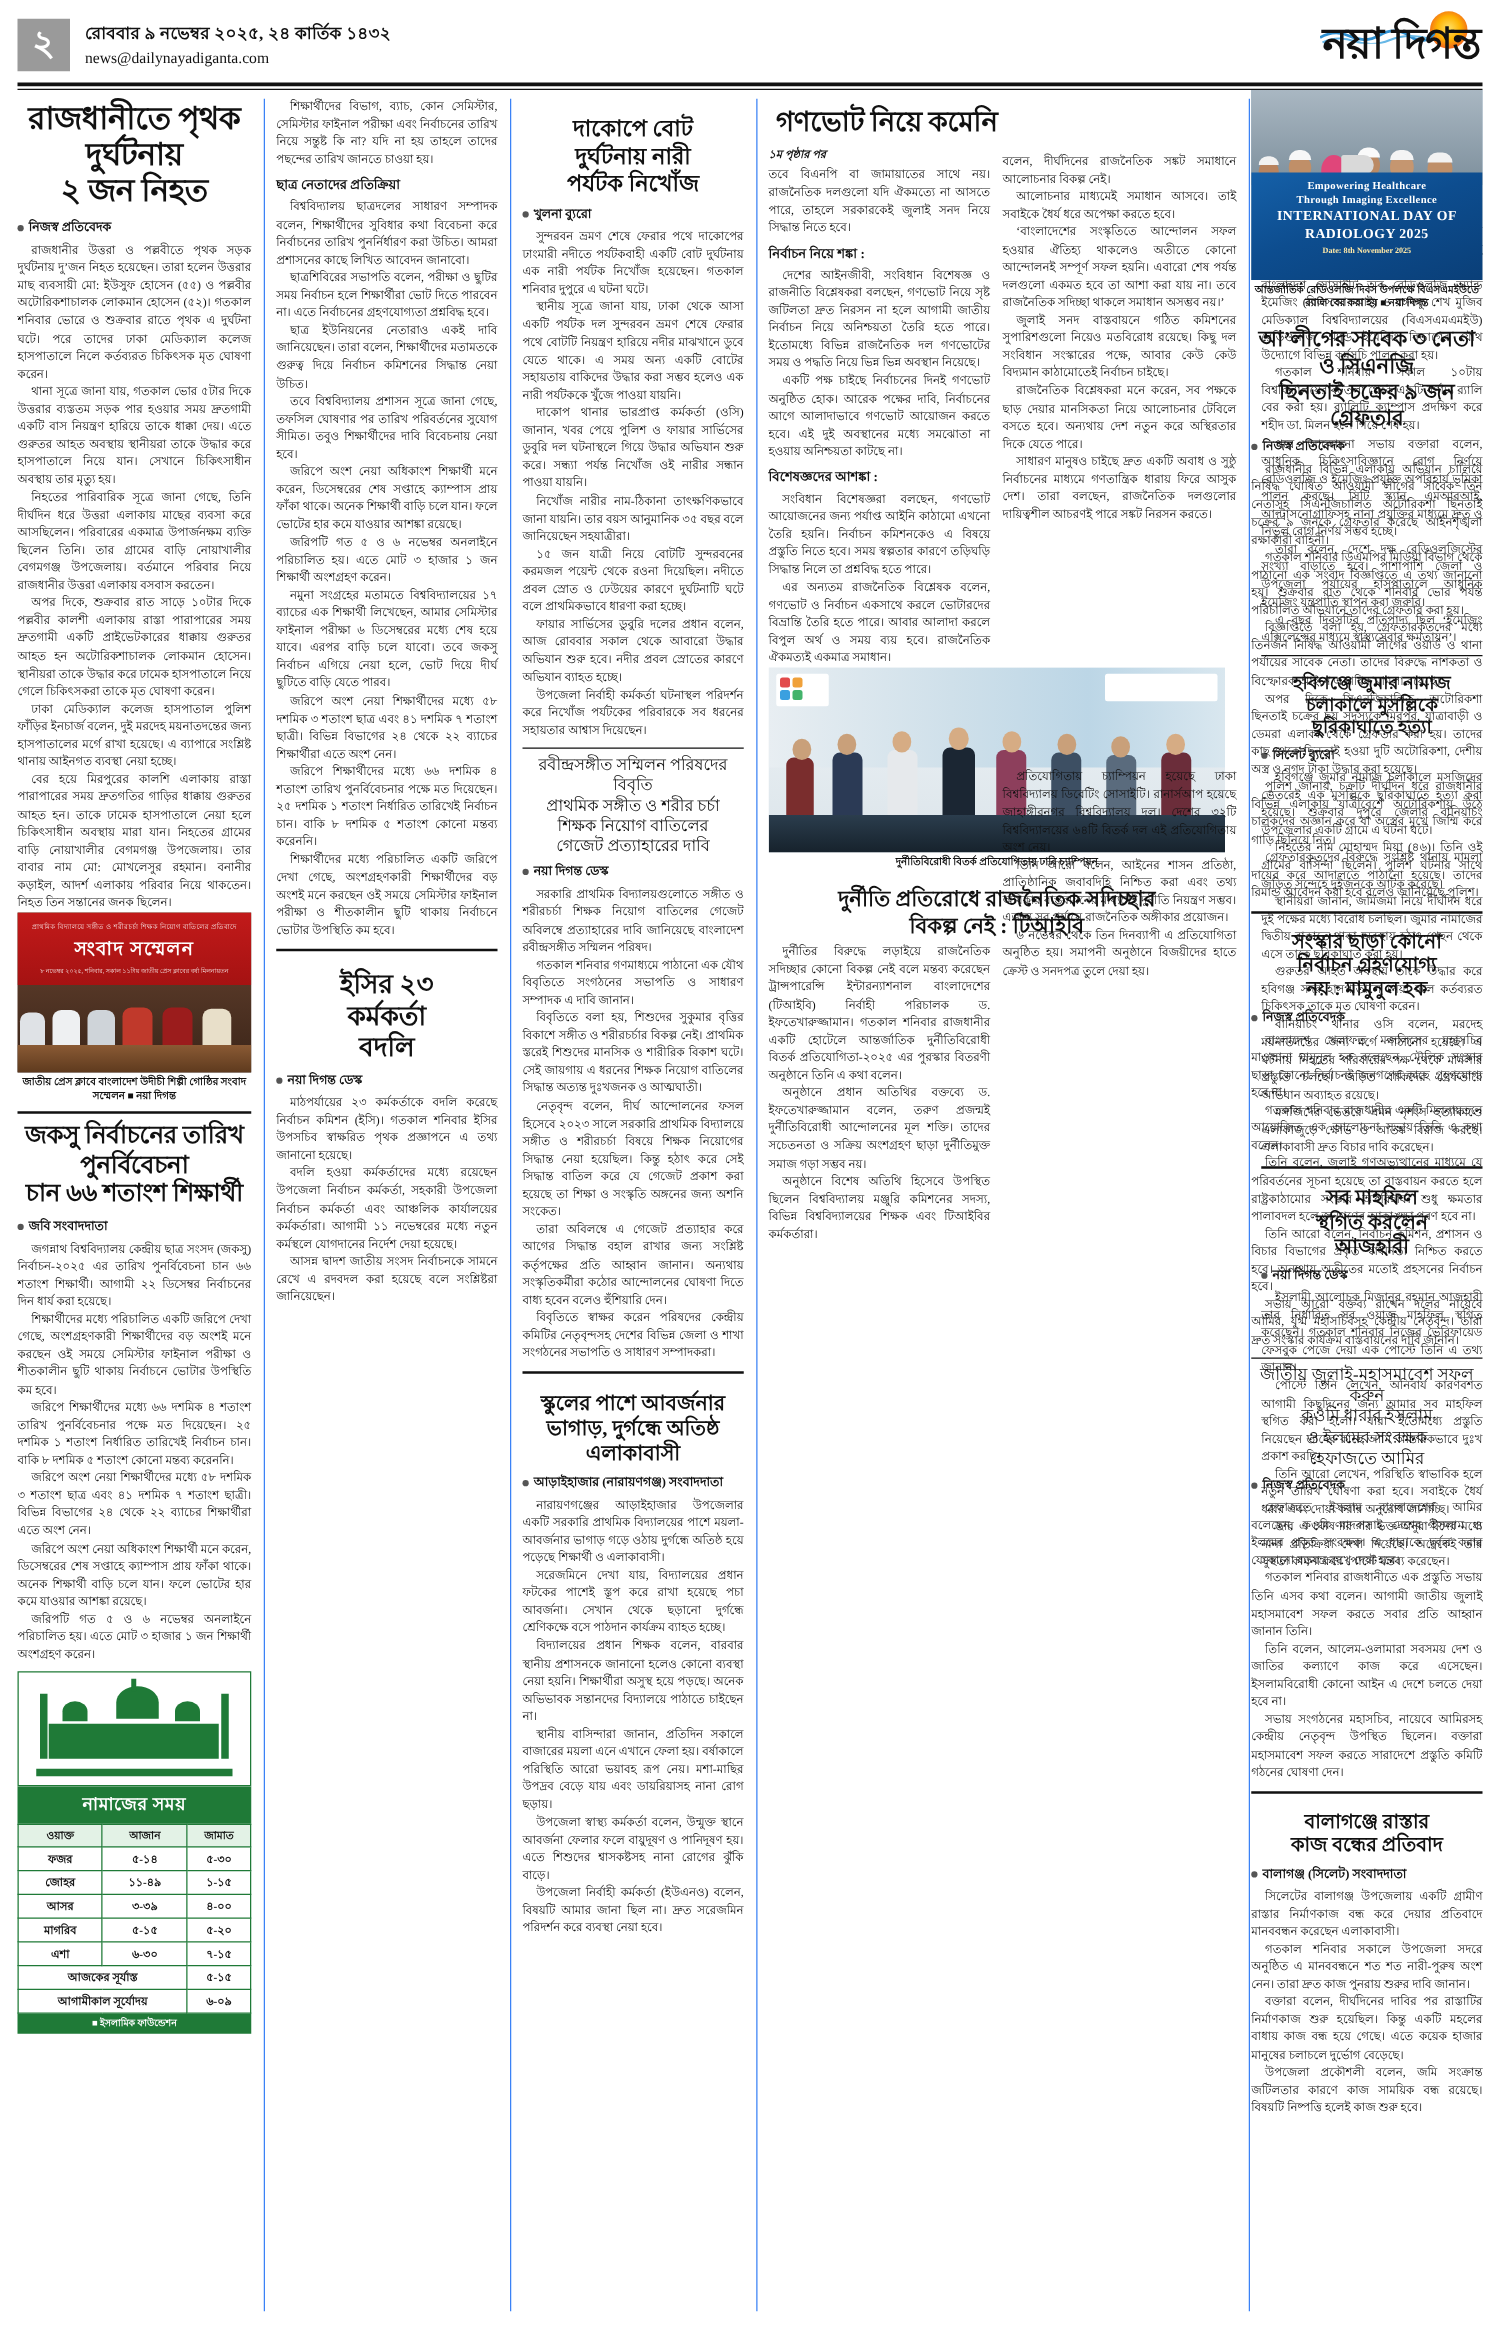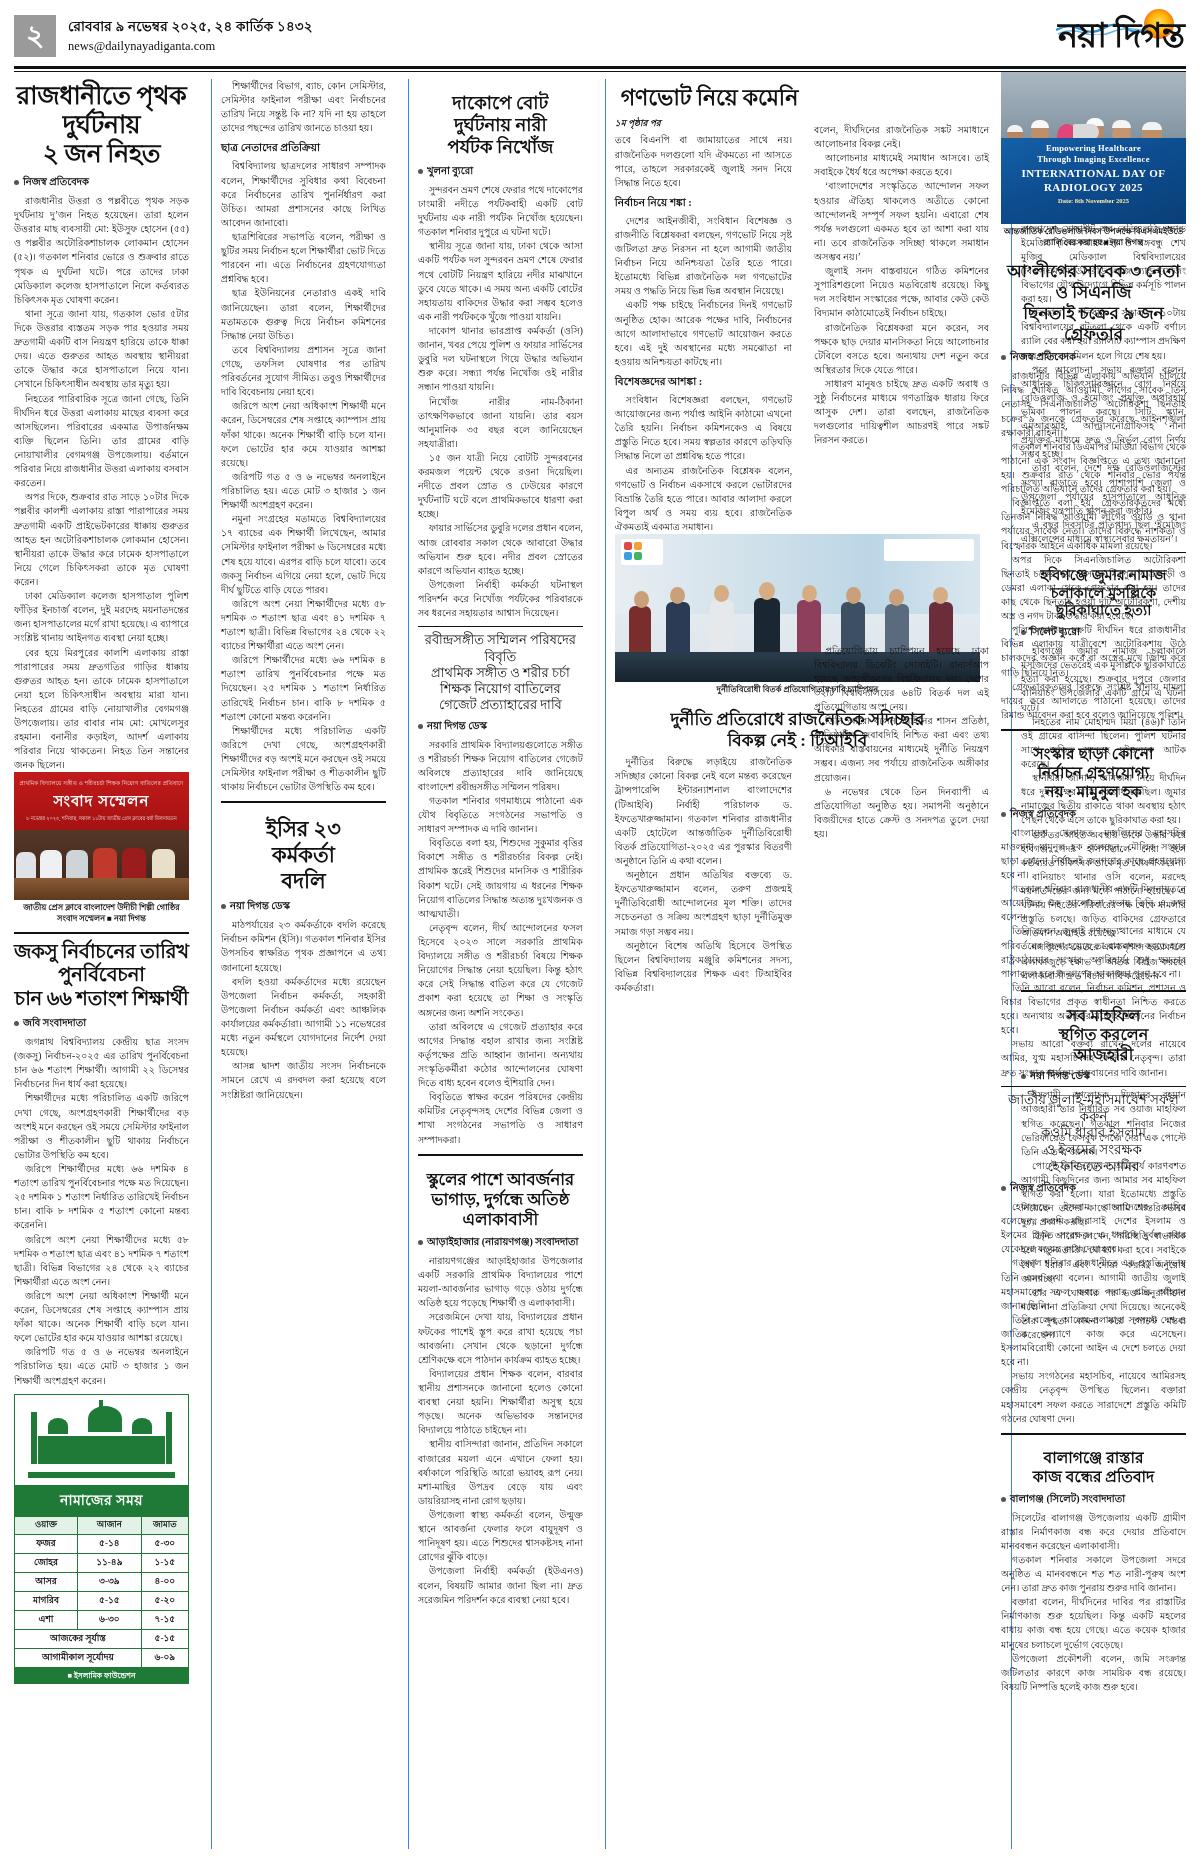--- a/index.html
+++ b/index.html
@@ -53,21 +53,21 @@
   }
   .mast-rule {
     height: 3px; background: #111; margin: 3px 0 0 0;
   }
   .mast-rule2 { height: 1px; background:#111; margin-top:2px; }
 
   
   .grid {
     display: grid;
     grid-template-columns: repeat(6, 1fr);
-    column-gap: 22px;
+    column-gap: 10px;
     margin-top: 7px;
     height: 1770px;
   }
   .col { position: relative; }
   .coldiv { border-left: 1px solid #3b82f6; padding-left: 9px; }
 
   h1.hl {
     font-size: 25px; font-weight: bold; line-height: 1.16;
     text-align: center; margin: 2px 0 6px 0; letter-spacing: -.3px;
   }

